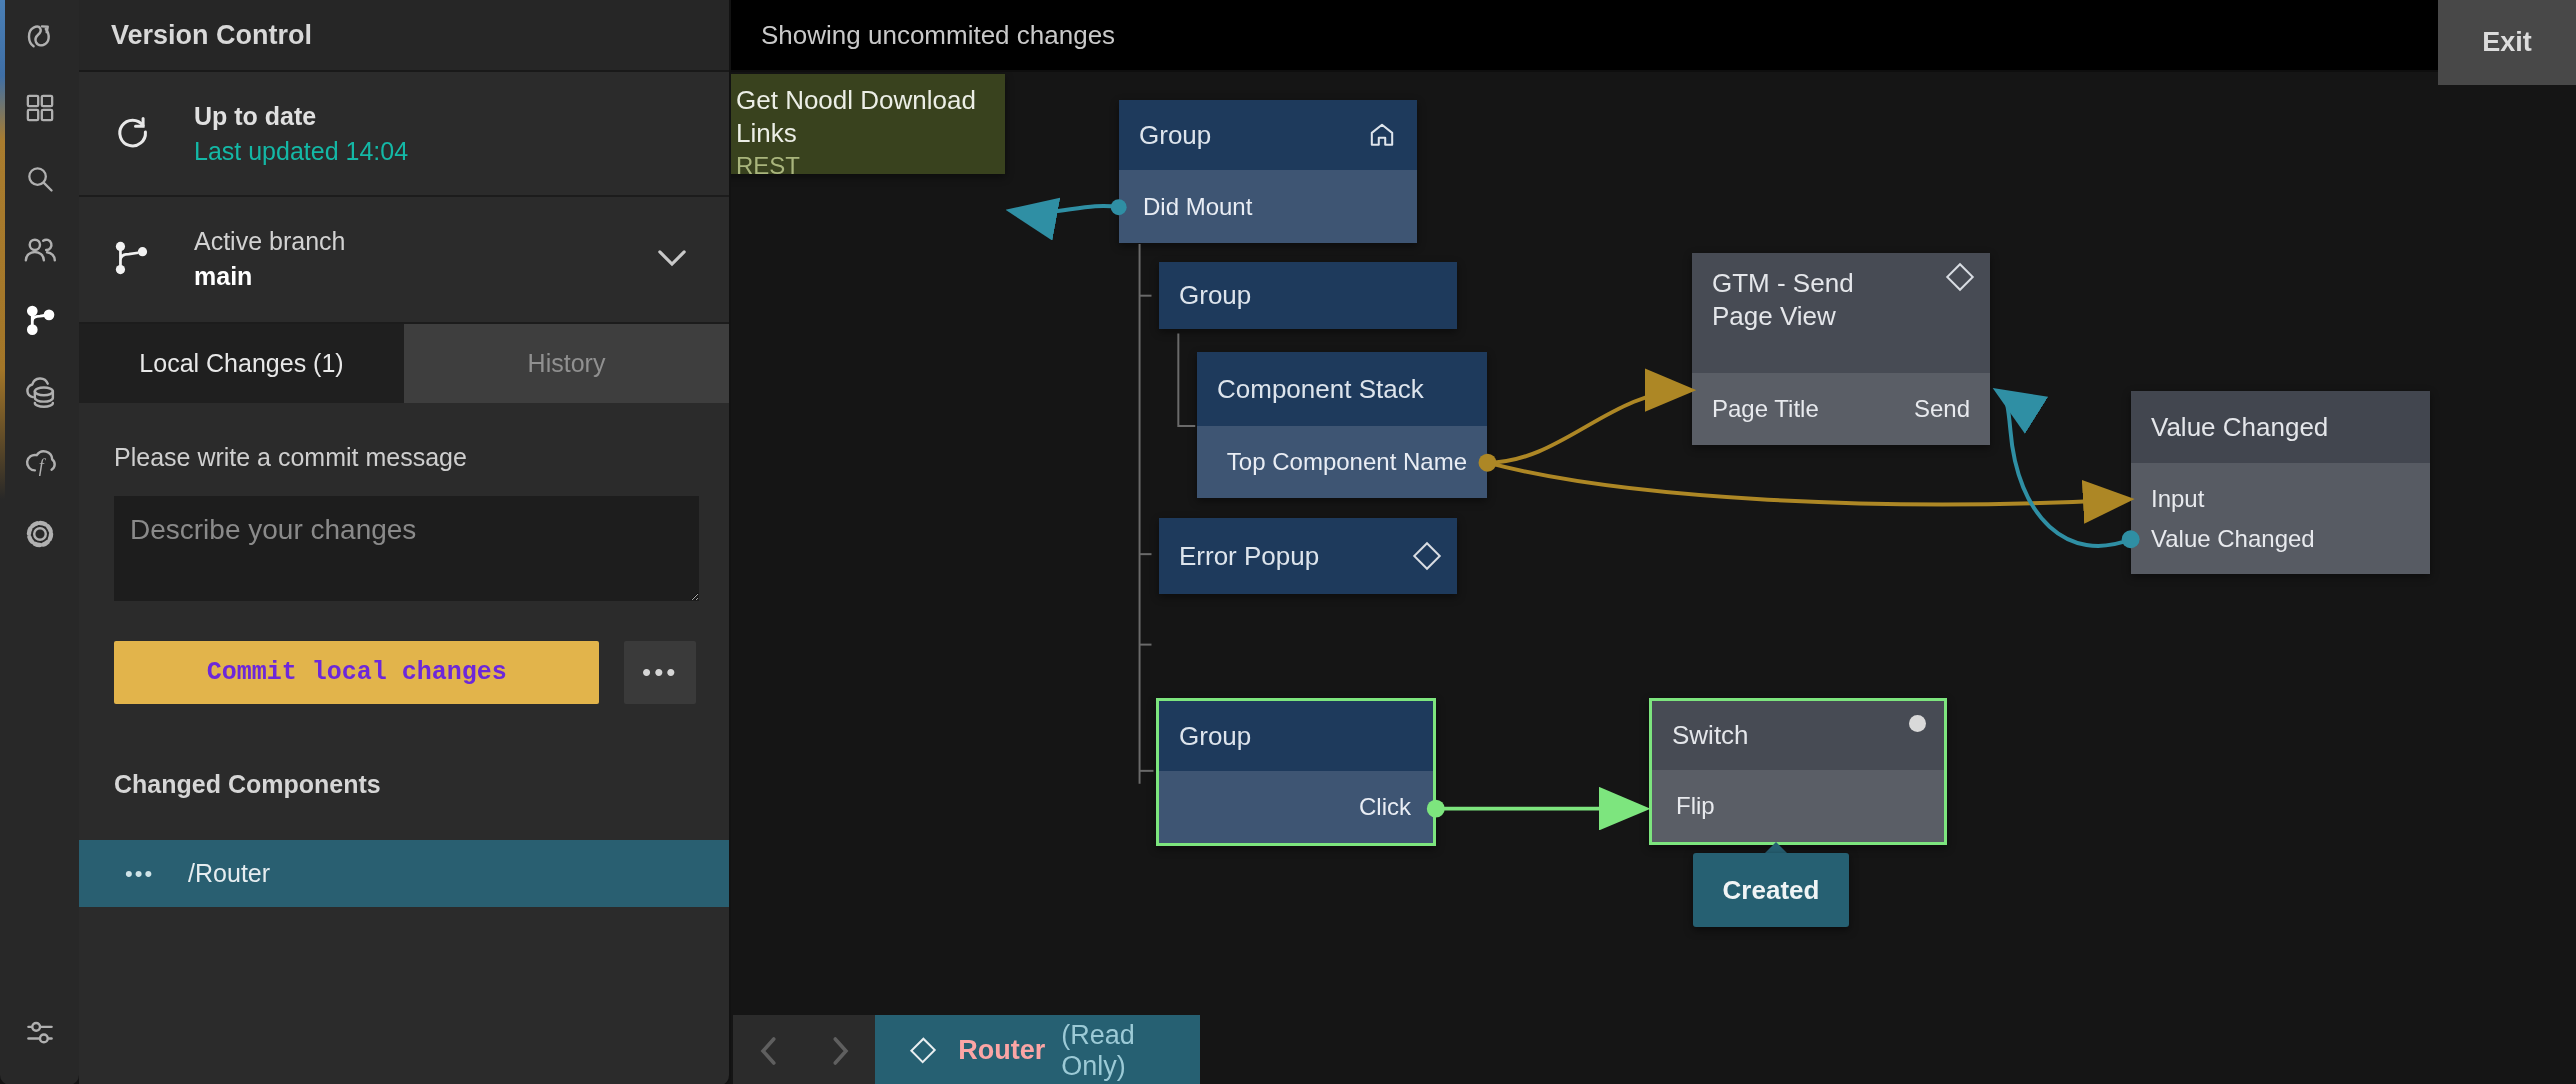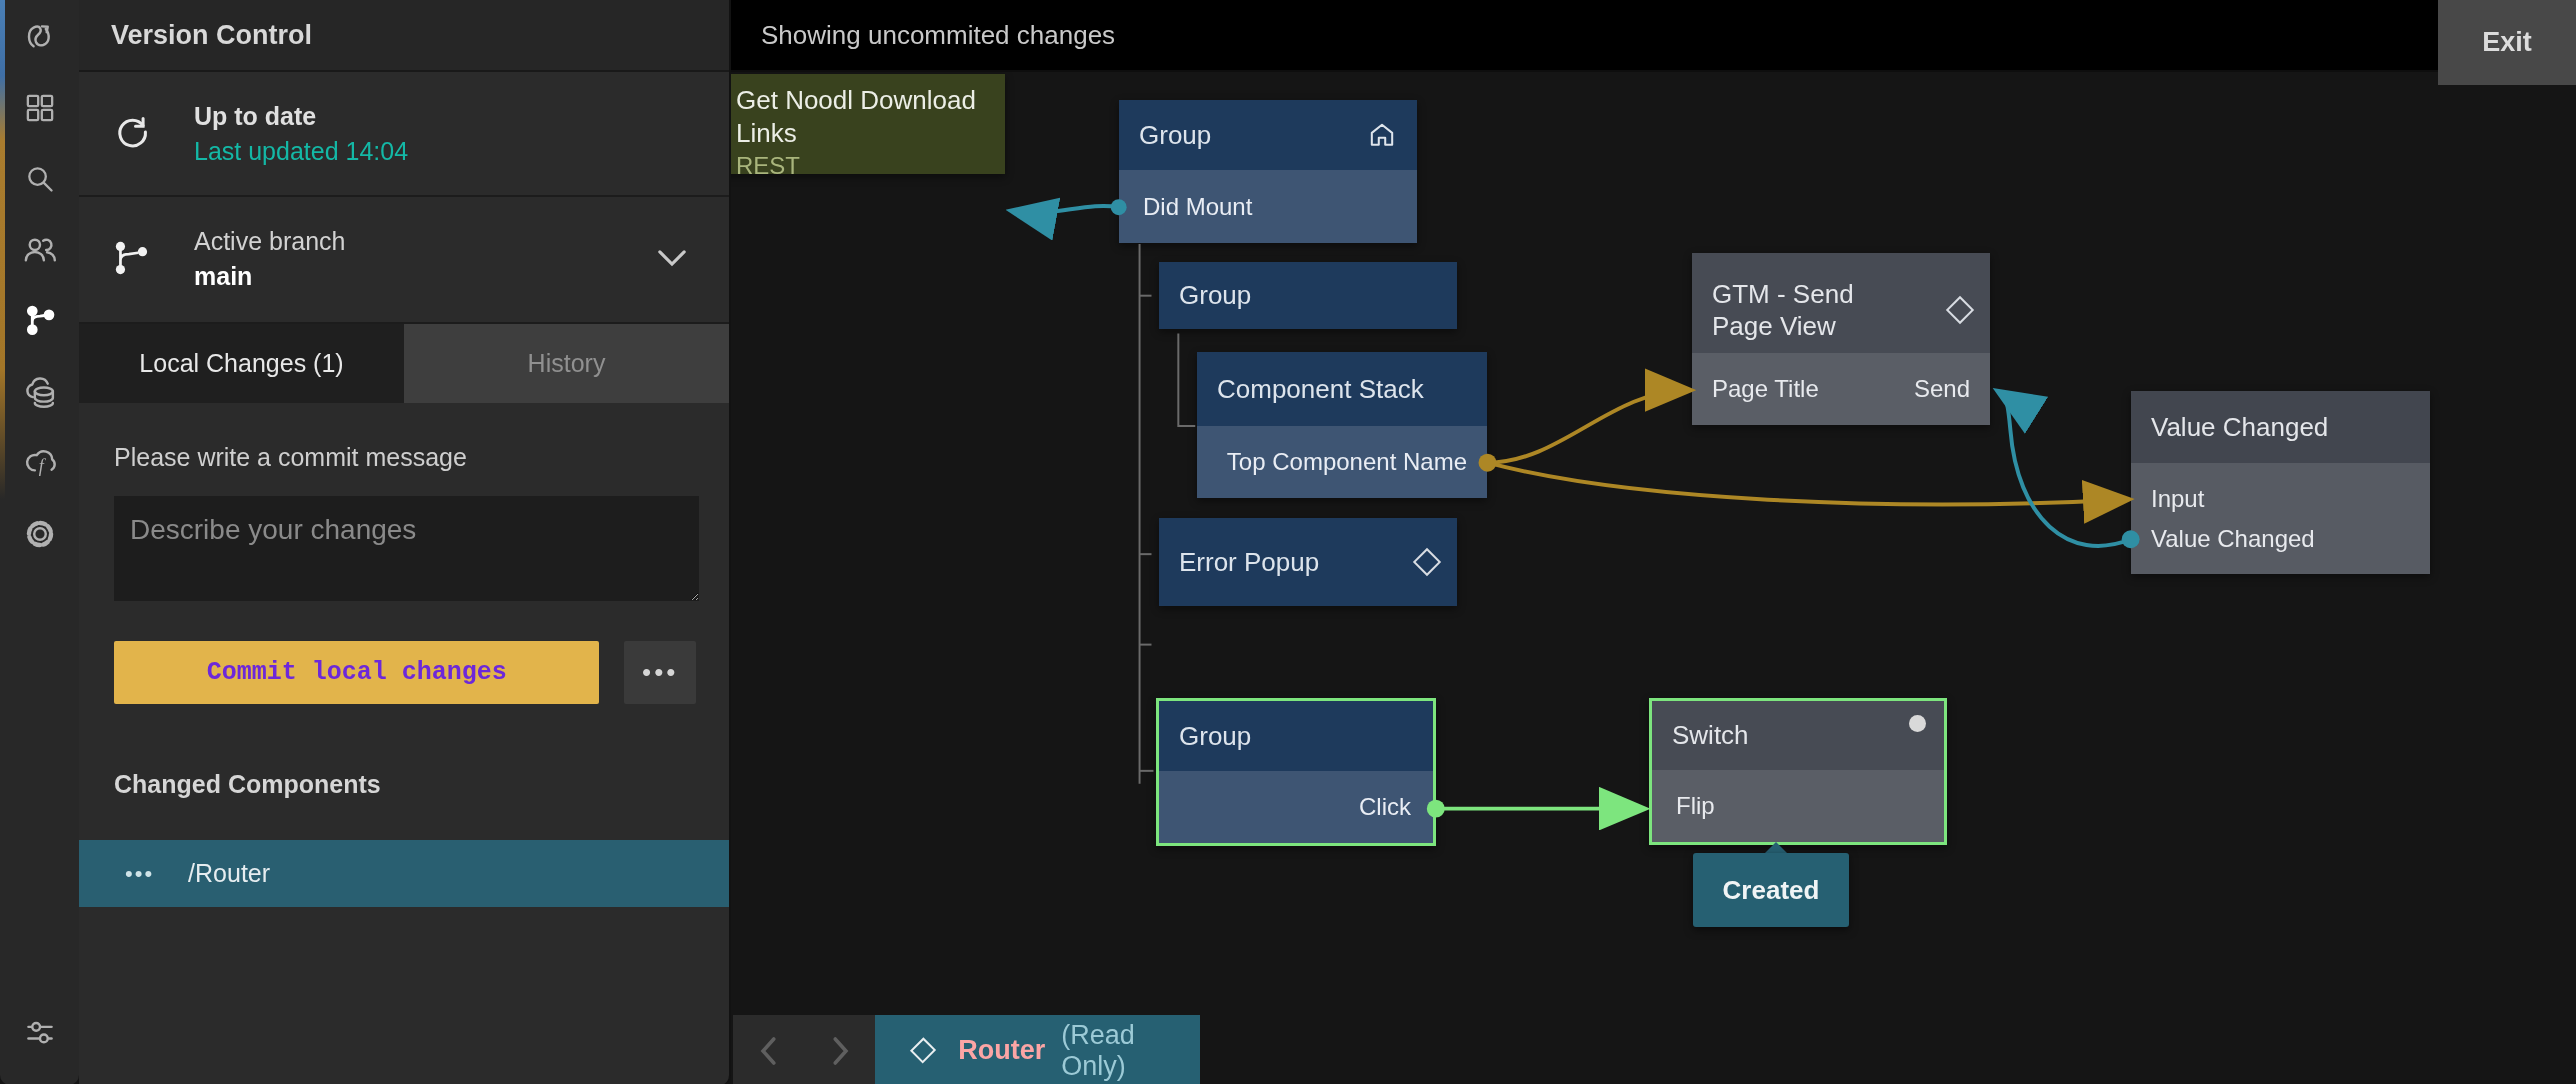--- a/index.html
+++ b/index.html
@@ -269,21 +269,21 @@
   <div class="node navy" style="left:466px; top:280px; width:290px;">
     <div class="nhead" style="height:74px;">
       <span class="ntitle">Component Stack</span>
     </div>
     <div class="nbody prow" style="height:72px; justify-content:flex-end; padding-right:20px;">
       <span class="port">Top Component Name</span>
     </div>
   </div>
 
   <div class="node navy" style="left:428px; top:446px; width:298px;">
-    <div class="nhead" style="height:88px;">
+    <div class="nhead" style="height:76px;">
       <span class="ntitle">Error Popup</span>
       <span class="diamond"></span>
     </div>
   </div>
 
 
   <div class="node navy selected" style="left:425px; top:626px; width:280px;">
     <div class="nhead" style="height:70px;">
       <span class="ntitle">Group</span>
     </div>
@@ -301,21 +301,21 @@
       <span class="port">Flip</span>
     </div>
   </div>
 
   <div id="created-caret"></div>
   <div id="created-tip">
     <span>Created</span>
   </div>
 
   <div class="node gray" style="left:961px; top:181px; width:298px;">
-    <div class="nhead" style="height:100px; align-items:center; padding-top:14px;">
+    <div class="nhead" style="height:120px; align-items:flex-start; padding-top:14px;">
       <span class="ntitle" style="line-height:1.25; width:209px;">GTM - Send Page View</span>
       <span class="diamond"></span>
     </div>
     <div class="nbody prow" style="height:72px; justify-content:space-between; padding:0 20px;">
       <span class="port">Page Title</span>
       <span class="port">Send</span>
     </div>
   </div>
 
   <div class="node gray" style="left:1400px; top:319px; width:299px;">

